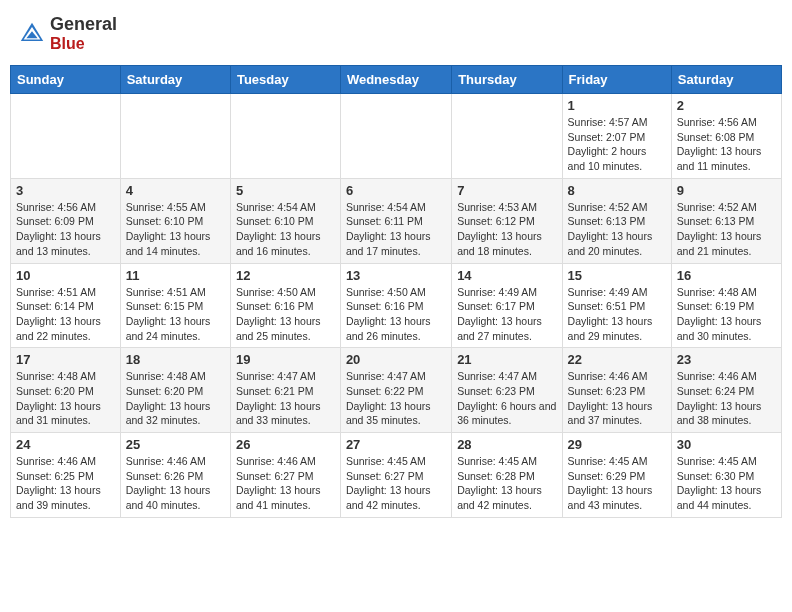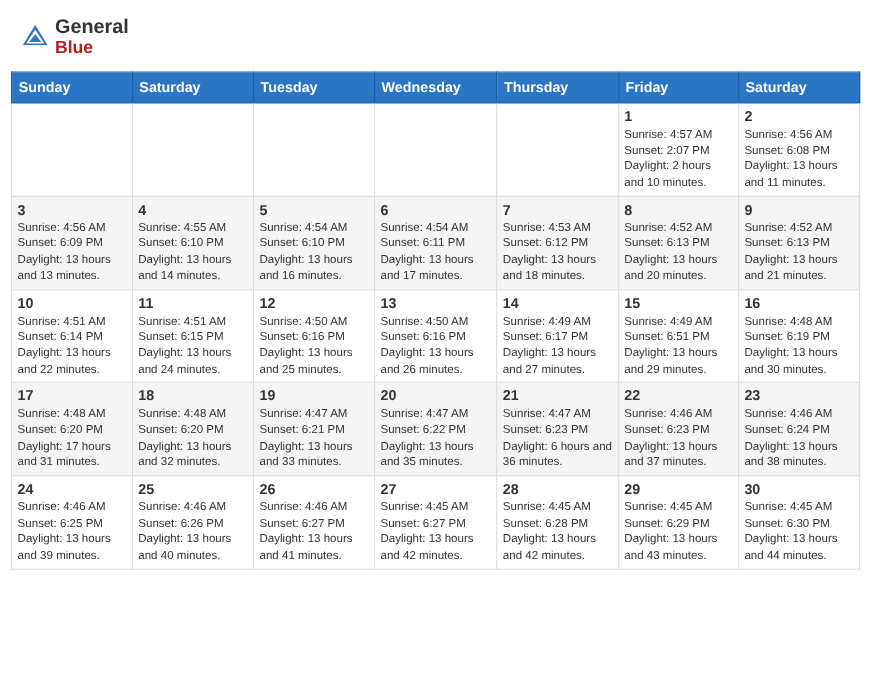--- a/index.html
+++ b/index.html
@@ -188,21 +188,21 @@
           <div class="day-info"><span>Sunrise: 4:49 AM</span><br><span>Sunset: 6:51 PM</span><br><span>Daylight: 13 hours and 29 minutes.</span></div>
         </td>
         <td>
           <div class="day-number">16</div>
           <div class="day-info"><span>Sunrise: 4:48 AM</span><br><span>Sunset: 6:19 PM</span><br><span>Daylight: 13 hours and 30 minutes.</span></div>
         </td>
       </tr>
       <tr class="row-even">
         <td>
           <div class="day-number">17</div>
-          <div class="day-info"><span>Sunrise: 4:48 AM</span><br><span>Sunset: 6:20 PM</span><br><span>Daylight: 17 hours and 31 minutes.</span></div>
+          <div class="day-info"><span>Sunrise: 4:48 AM</span><br><span>Sunset: 6:20 PM</span><br><span>Daylight: 13 hours and 31 minutes.</span></div>
         </td>
         <td>
           <div class="day-number">18</div>
           <div class="day-info"><span>Sunrise: 4:48 AM</span><br><span>Sunset: 6:20 PM</span><br><span>Daylight: 13 hours and 32 minutes.</span></div>
         </td>
         <td>
           <div class="day-number">19</div>
           <div class="day-info"><span>Sunrise: 4:47 AM</span><br><span>Sunset: 6:21 PM</span><br><span>Daylight: 13 hours and 33 minutes.</span></div>
         </td>
         <td>

